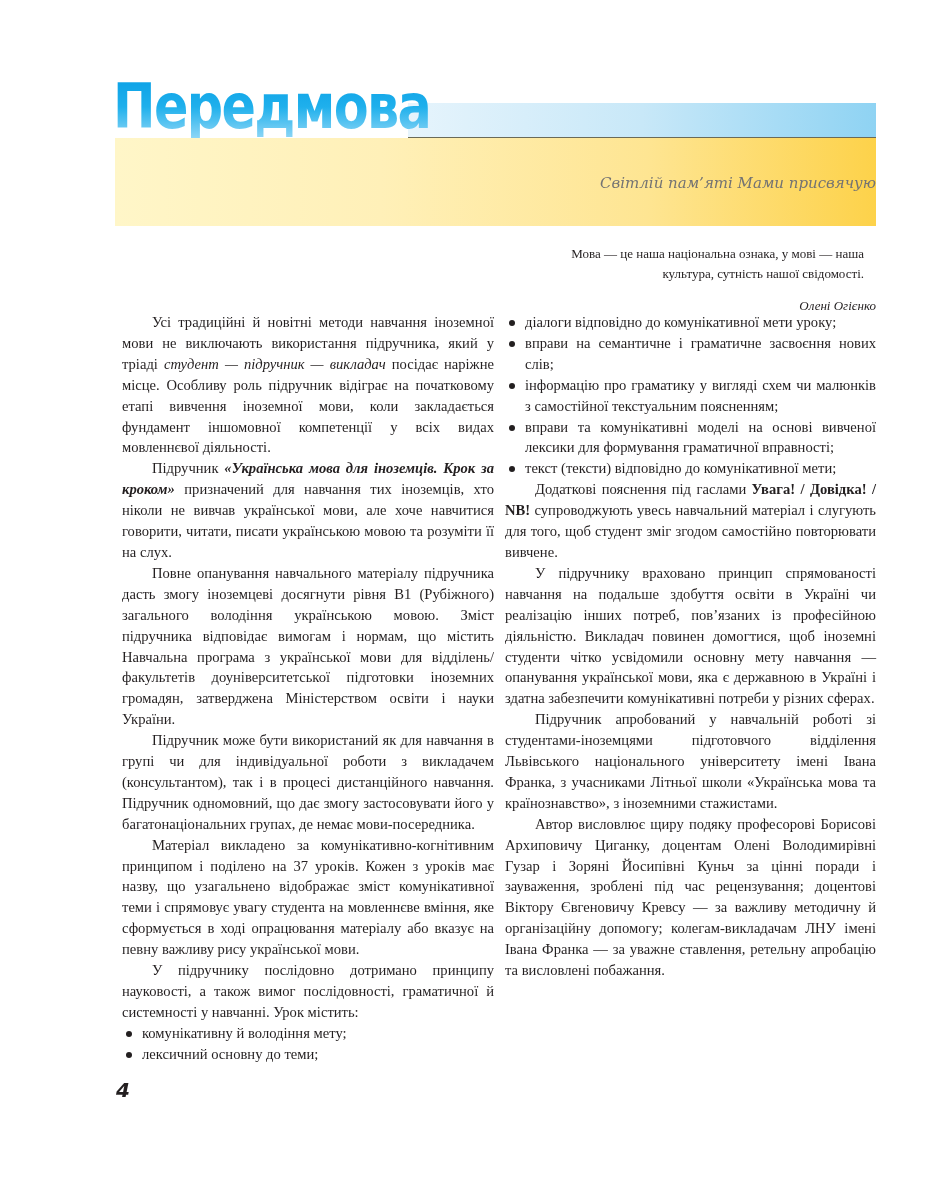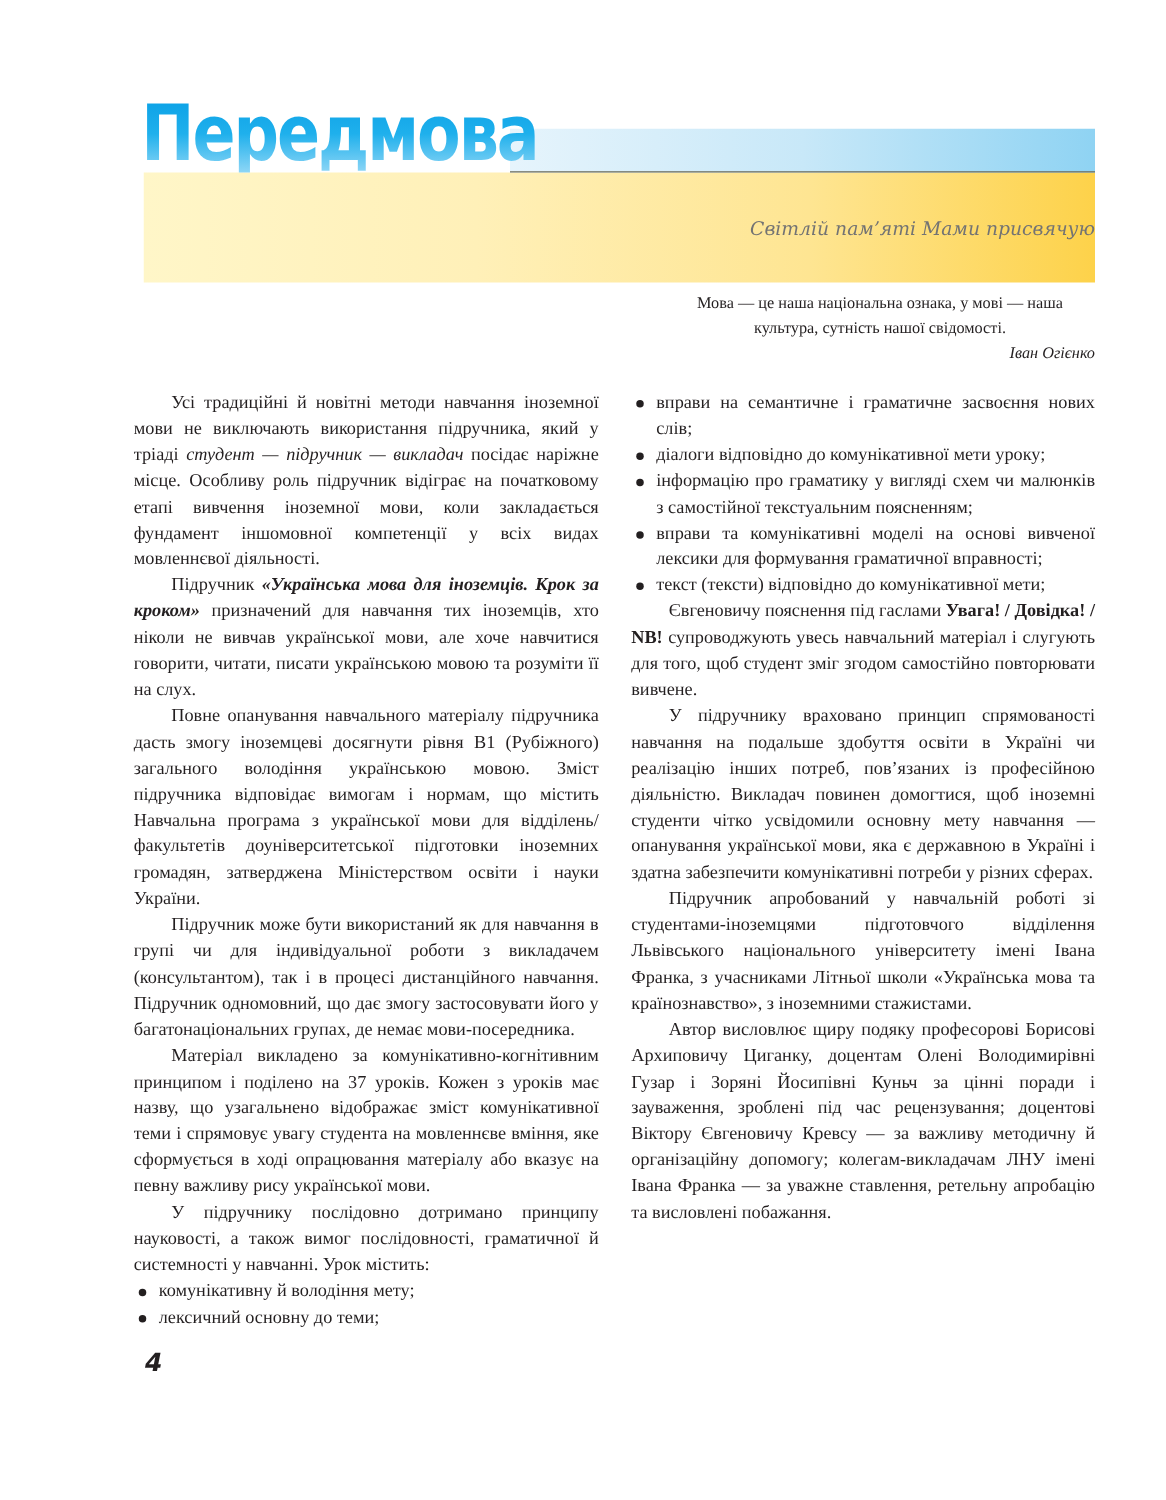--- a/index.html
+++ b/index.html
@@ -24,28 +24,28 @@
       -webkit-background-clip: text; background-clip: text; color: transparent;
     }
     .dedication {
       position: absolute; right: 57px; top: 174px; font-style: italic; font-size: 15px; color: #737373;
       font-family: "DejaVu Serif", "Liberation Serif", serif;
     }
     .epigraph {
       position: absolute; left: 532px; top: 232px; width: 344px; font-size: 13px; line-height: 20px;
       font-family: "Liberation Serif", "DejaVu Serif", serif;
     }
-    .epigraph .quote { margin: 0; text-align: center; }
+    .epigraph .quote { margin: 12px; text-align: right; }
     .epigraph .author { margin: 0; text-align: right; font-style: italic; }
 
     .column {
       position: absolute; top: 312px; width: 372px; font-size: 14.6px; line-height: 20.9px;
       font-family: "Liberation Serif", "DejaVu Serif", serif; text-align: justify; hyphens: manual;
     }
-    .col-left { left: 107px; }
+    .col-left { left: 122px; }
     .col-right { left: 505px; width: 371px; }
     .column p { margin: 0; text-indent: 30px; }
     .column ul { margin: 0; padding: 0; list-style: none; }
     .column li { position: relative; padding-left: 20px; }
     .column li::before {
       content: ""; position: absolute; left: 4px; top: 8px; width: 6px; height: 6px; border-radius: 50%; background: #231f20;
     }
     .bold-italic { font-weight: bold; font-style: italic; }
     .italic { font-style: italic; }
     .bold { font-weight: bold; }
@@ -60,43 +60,43 @@
 
 <div class="banner-yellow"></div>
 <div class="banner-blue"></div>
 <div class="banner-rule"></div>
 
 <h1 class="page-title">Передмова</h1>
 <div class="dedication">Світлій пам’яті Мами присвячую</div>
 
 <div class="epigraph">
   <p class="quote">Мова — це наша національна ознака, у мові — наша культура, сутність нашої свідомості.</p>
-  <p class="author">Іван Огієнко</p>
+  <p class="author">Олені Огієнко</p>
 </div>
 
 <div class="column col-left">
   <p><span>Усі традиційні й новітні методи навчання іноземної мови не виключають використання підручника, який у тріаді </span><span class="italic">студент — підручник — викладач</span><span> посідає наріжне місце. Особливу роль підручник відіграє на початковому етапі вивчення іноземної мови, коли закладається фундамент іншомовної компетенції у всіх видах мовленнєвої діяльності.</span></p>
   <p><span>Підручник </span><span class="bold-italic">«Українська мова для іноземців. Крок за кроком»</span><span> призначений для навчання тих іноземців, хто ніколи не вивчав української мови, але хоче навчитися говорити, читати, писати українською мовою та розуміти її на слух.</span></p>
   <p>Повне опанування навчального матеріалу підручника дасть змогу іноземцеві досягнути рівня В1 (Рубіжного) загального володіння українською мовою. Зміст підручника відповідає вимогам і нормам, що містить Навчальна програма з української мови для відділень/факультетів доуніверситетської підготовки іноземних громадян, затверджена Міністерством освіти і науки України.</p>
   <p>Підручник може бути використаний як для навчання в групі чи для індивідуальної роботи з викладачем (консультантом), так і в процесі дистанційного навчання. Підручник одномовний, що дає змогу застосовувати його у багатонаціональних групах, де немає мови-посередника.</p>
   <p>Матеріал викладено за комунікативно-когнітивним принципом і поділено на 37 уроків. Кожен з уроків має назву, що узагальнено відображає зміст комунікативної теми і спрямовує увагу студента на мовленнєве вміння, яке сформується в ході опрацювання матеріалу або вказує на певну важливу рису української мови.</p>
   <p>У підручнику послідовно дотримано принципу науковості, а також вимог послідовності, граматичної й системності у навчанні. Урок містить:</p>
   <ul>
     <li>комунікативну й володіння мету;</li>
     <li>лексичний основну до теми;</li>
   </ul>
 </div>
 
 <div class="column col-right">
   <ul>
+    <li>діалоги відповідно до комунікативної мети уроку;</li>
     <li>вправи на семантичне і граматичне засвоєння нових слів;</li>
-    <li>діалоги відповідно до комунікативної мети уроку;</li>
     <li>інформацію про граматику у вигляді схем чи малюнків з самостійної текстуальним поясненням;</li>
     <li>вправи та комунікативні моделі на основі вивченої лексики для формування граматичної вправності;</li>
     <li>текст (тексти) відповідно до комунікативної мети;</li>
   </ul>
-  <p><span>Євгеновичу пояснення під гаслами </span><span class="bold">Увага! / Довідка! / NB!</span><span> супроводжують увесь навчальний матеріал і слугують для того, щоб студент зміг згодом самостійно повторювати вивчене.</span></p>
+  <p><span>Додаткові пояснення під гаслами </span><span class="bold">Увага! / Довідка! / NB!</span><span> супроводжують увесь навчальний матеріал і слугують для того, щоб студент зміг згодом самостійно повторювати вивчене.</span></p>
   <p>У підручнику враховано принцип спрямованості навчання на подальше здобуття освіти в Україні чи реалізацію інших потреб, пов’язаних із професійною діяльністю. Викладач повинен домогтися, щоб іноземні студенти чітко усвідомили основну мету навчання — опанування української мови, яка є державною в Україні і здатна забезпечити комунікативні потреби у різних сферах.</p>
   <p>Підручник апробований у навчальній роботі зі студентами-іноземцями підготовчого відділення Львівського національного університету імені Івана Франка, з учасниками Літньої школи «Українська мова та країнознавство», з іноземними стажистами.</p>
   <p>Автор висловлює щиру подяку професорові Борисові Архиповичу Циганку, доцентам Олені Володимирівні Гузар і Зоряні Йосипівні Куньч за цінні поради і зауваження, зроблені під час рецензування; доцентові Віктору Євгеновичу Кревсу — за важливу методичну й організаційну допомогу; колегам-викладачам ЛНУ імені Івана Франка — за уважне ставлення, ретельну апробацію та висловлені побажання.</p>
 </div>
 
 <div class="page-number">4</div>
 
 </body></html>

